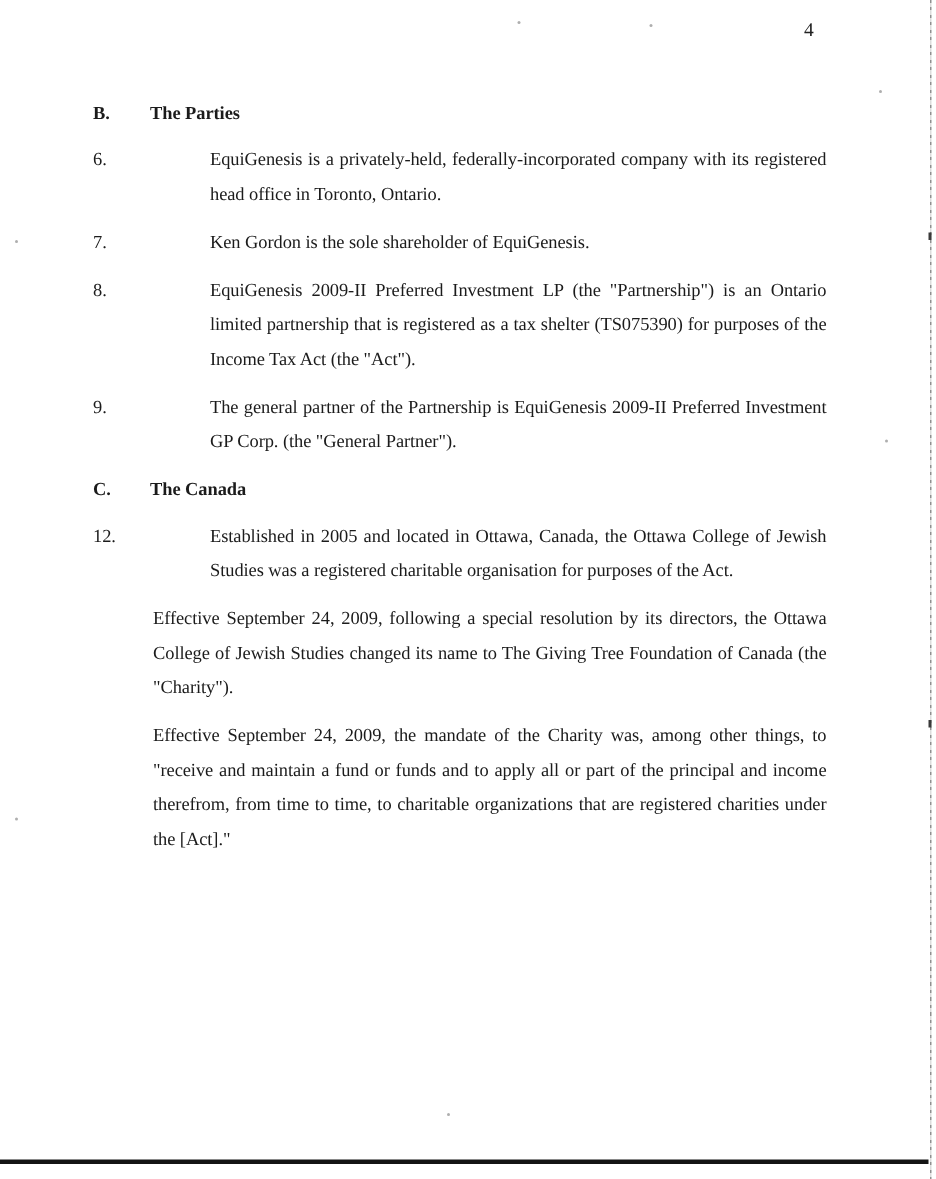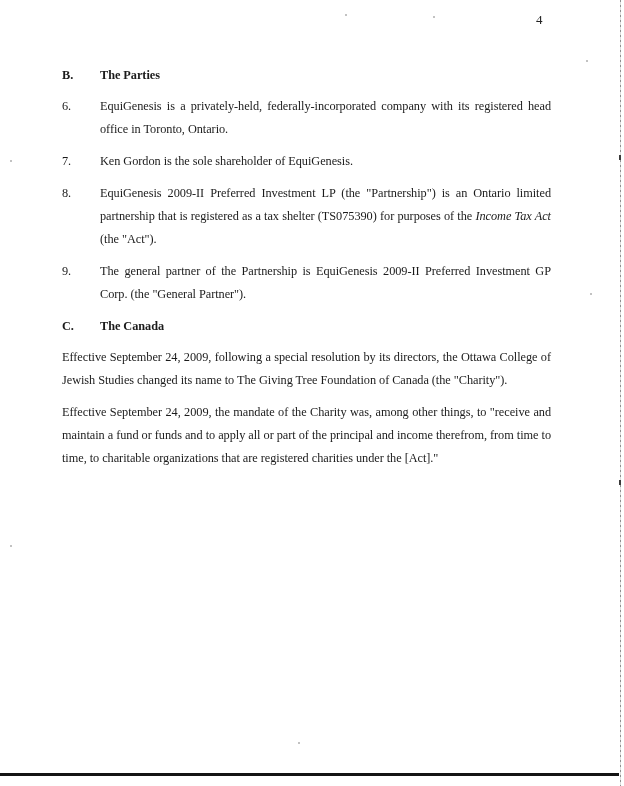--- a/index.html
+++ b/index.html
@@ -48,22 +48,23 @@
     display: flex;
     margin-bottom: 9px;
   }
   .num {
     width: 38px;
     flex-shrink: 0;
   }
   .ptext {
     flex: 1;
     text-align: justify;
+    margin-left: 40px;
   }
-  .italic { font-style: italic; }
+  .italic { }
   
   .scan-vline {
     position: absolute;
     top: 0;
     left: 620px;
     width: 1px;
     height: 786px;
     background: repeating-linear-gradient(
       to bottom,
       rgba(70,70,70,0.6) 0px, rgba(70,70,70,0.6) 2px,
@@ -137,20 +138,24 @@
       <span class="ptext">The general partner of the Partnership is EquiGenesis 2009-II Preferred Investment GP Corp. (the "General Partner").</span>
     </div>
 
 
 
     <div class="heading second">
       <span class="h-letter">C.</span>
       <span class="h-title">The Canada</span>
     </div>
 
+    <div class="para">
+      <span class="num">12.</span>
+      <span class="ptext">Established in 2005 and located in Ottawa, Canada, the Ottawa College of Jewish Studies was a registered charitable organisation for purposes of the Act.</span>
+    </div>
 
 
     <div class="para">
       <span class="ptext">Effective September 24, 2009, following a special resolution by its directors, the Ottawa College of Jewish Studies changed its name to The Giving Tree Foundation of Canada (the "Charity").</span>
     </div>
 
     <div class="para">
       <span class="ptext">Effective September 24, 2009, the mandate of the Charity was, among other things, to "receive and maintain a fund or funds and to apply all or part of the principal and income therefrom, from time to time, to charitable organizations that are registered charities under the [Act]."</span>
     </div>
 

